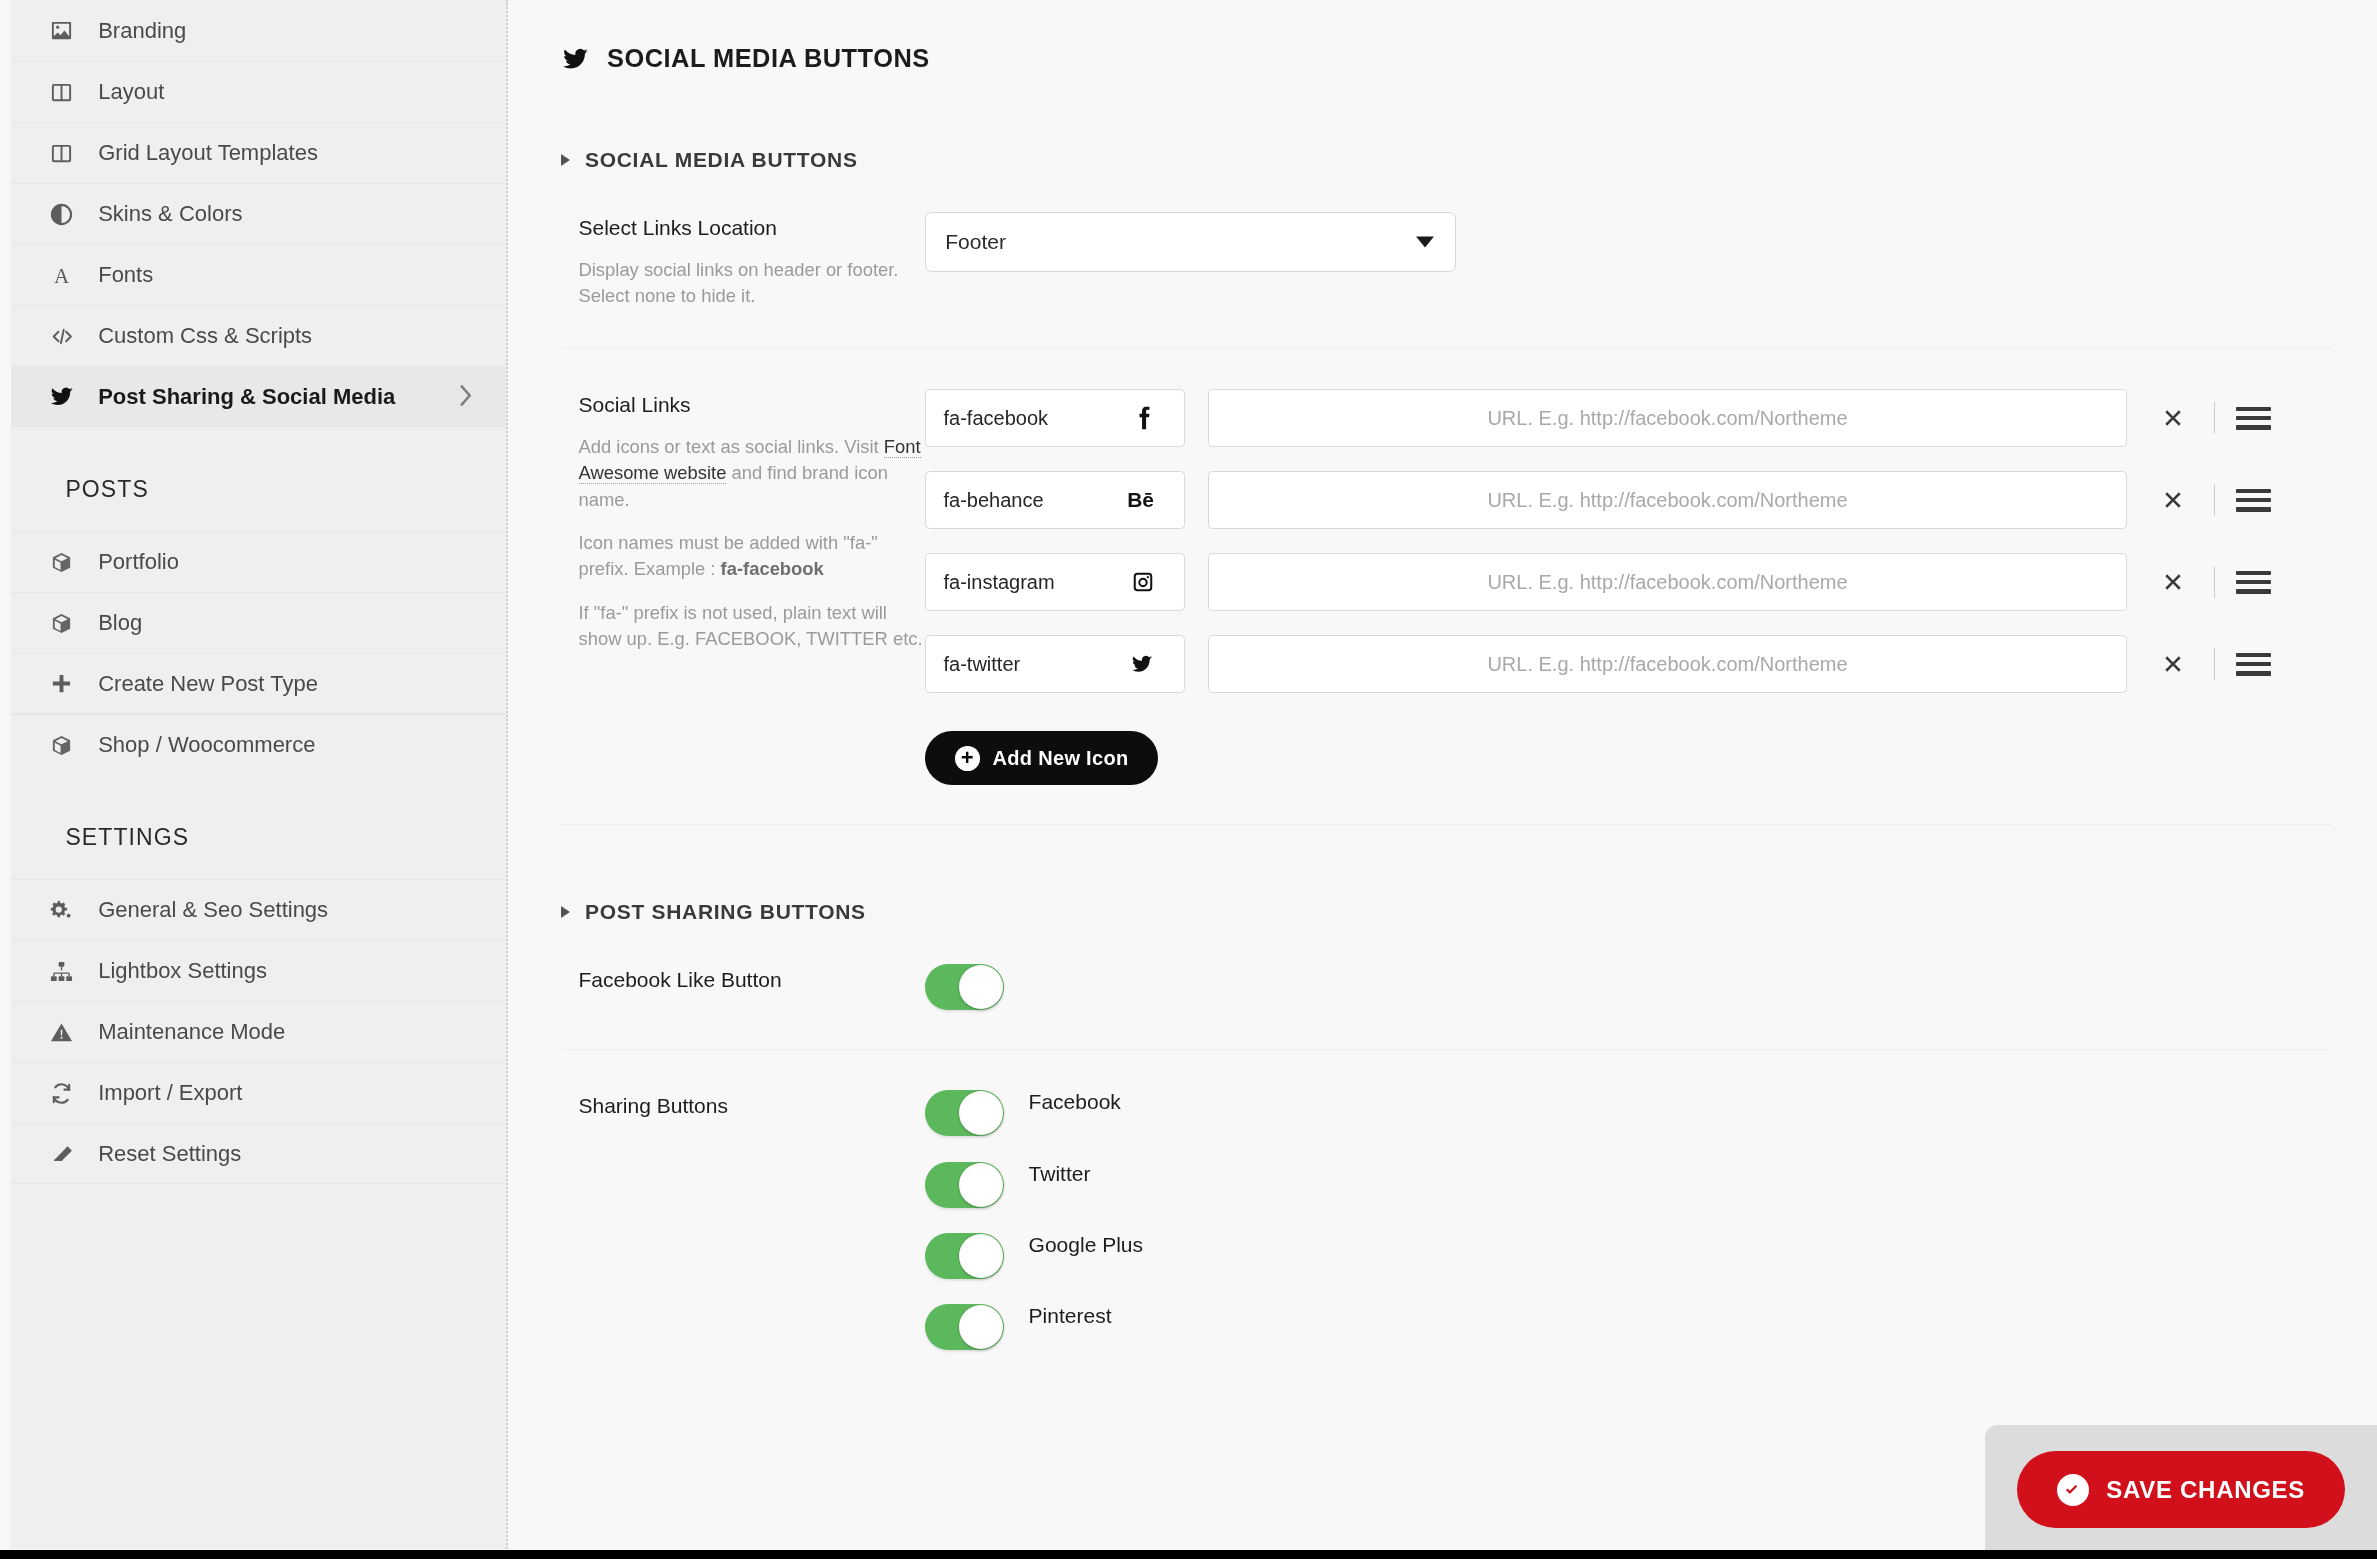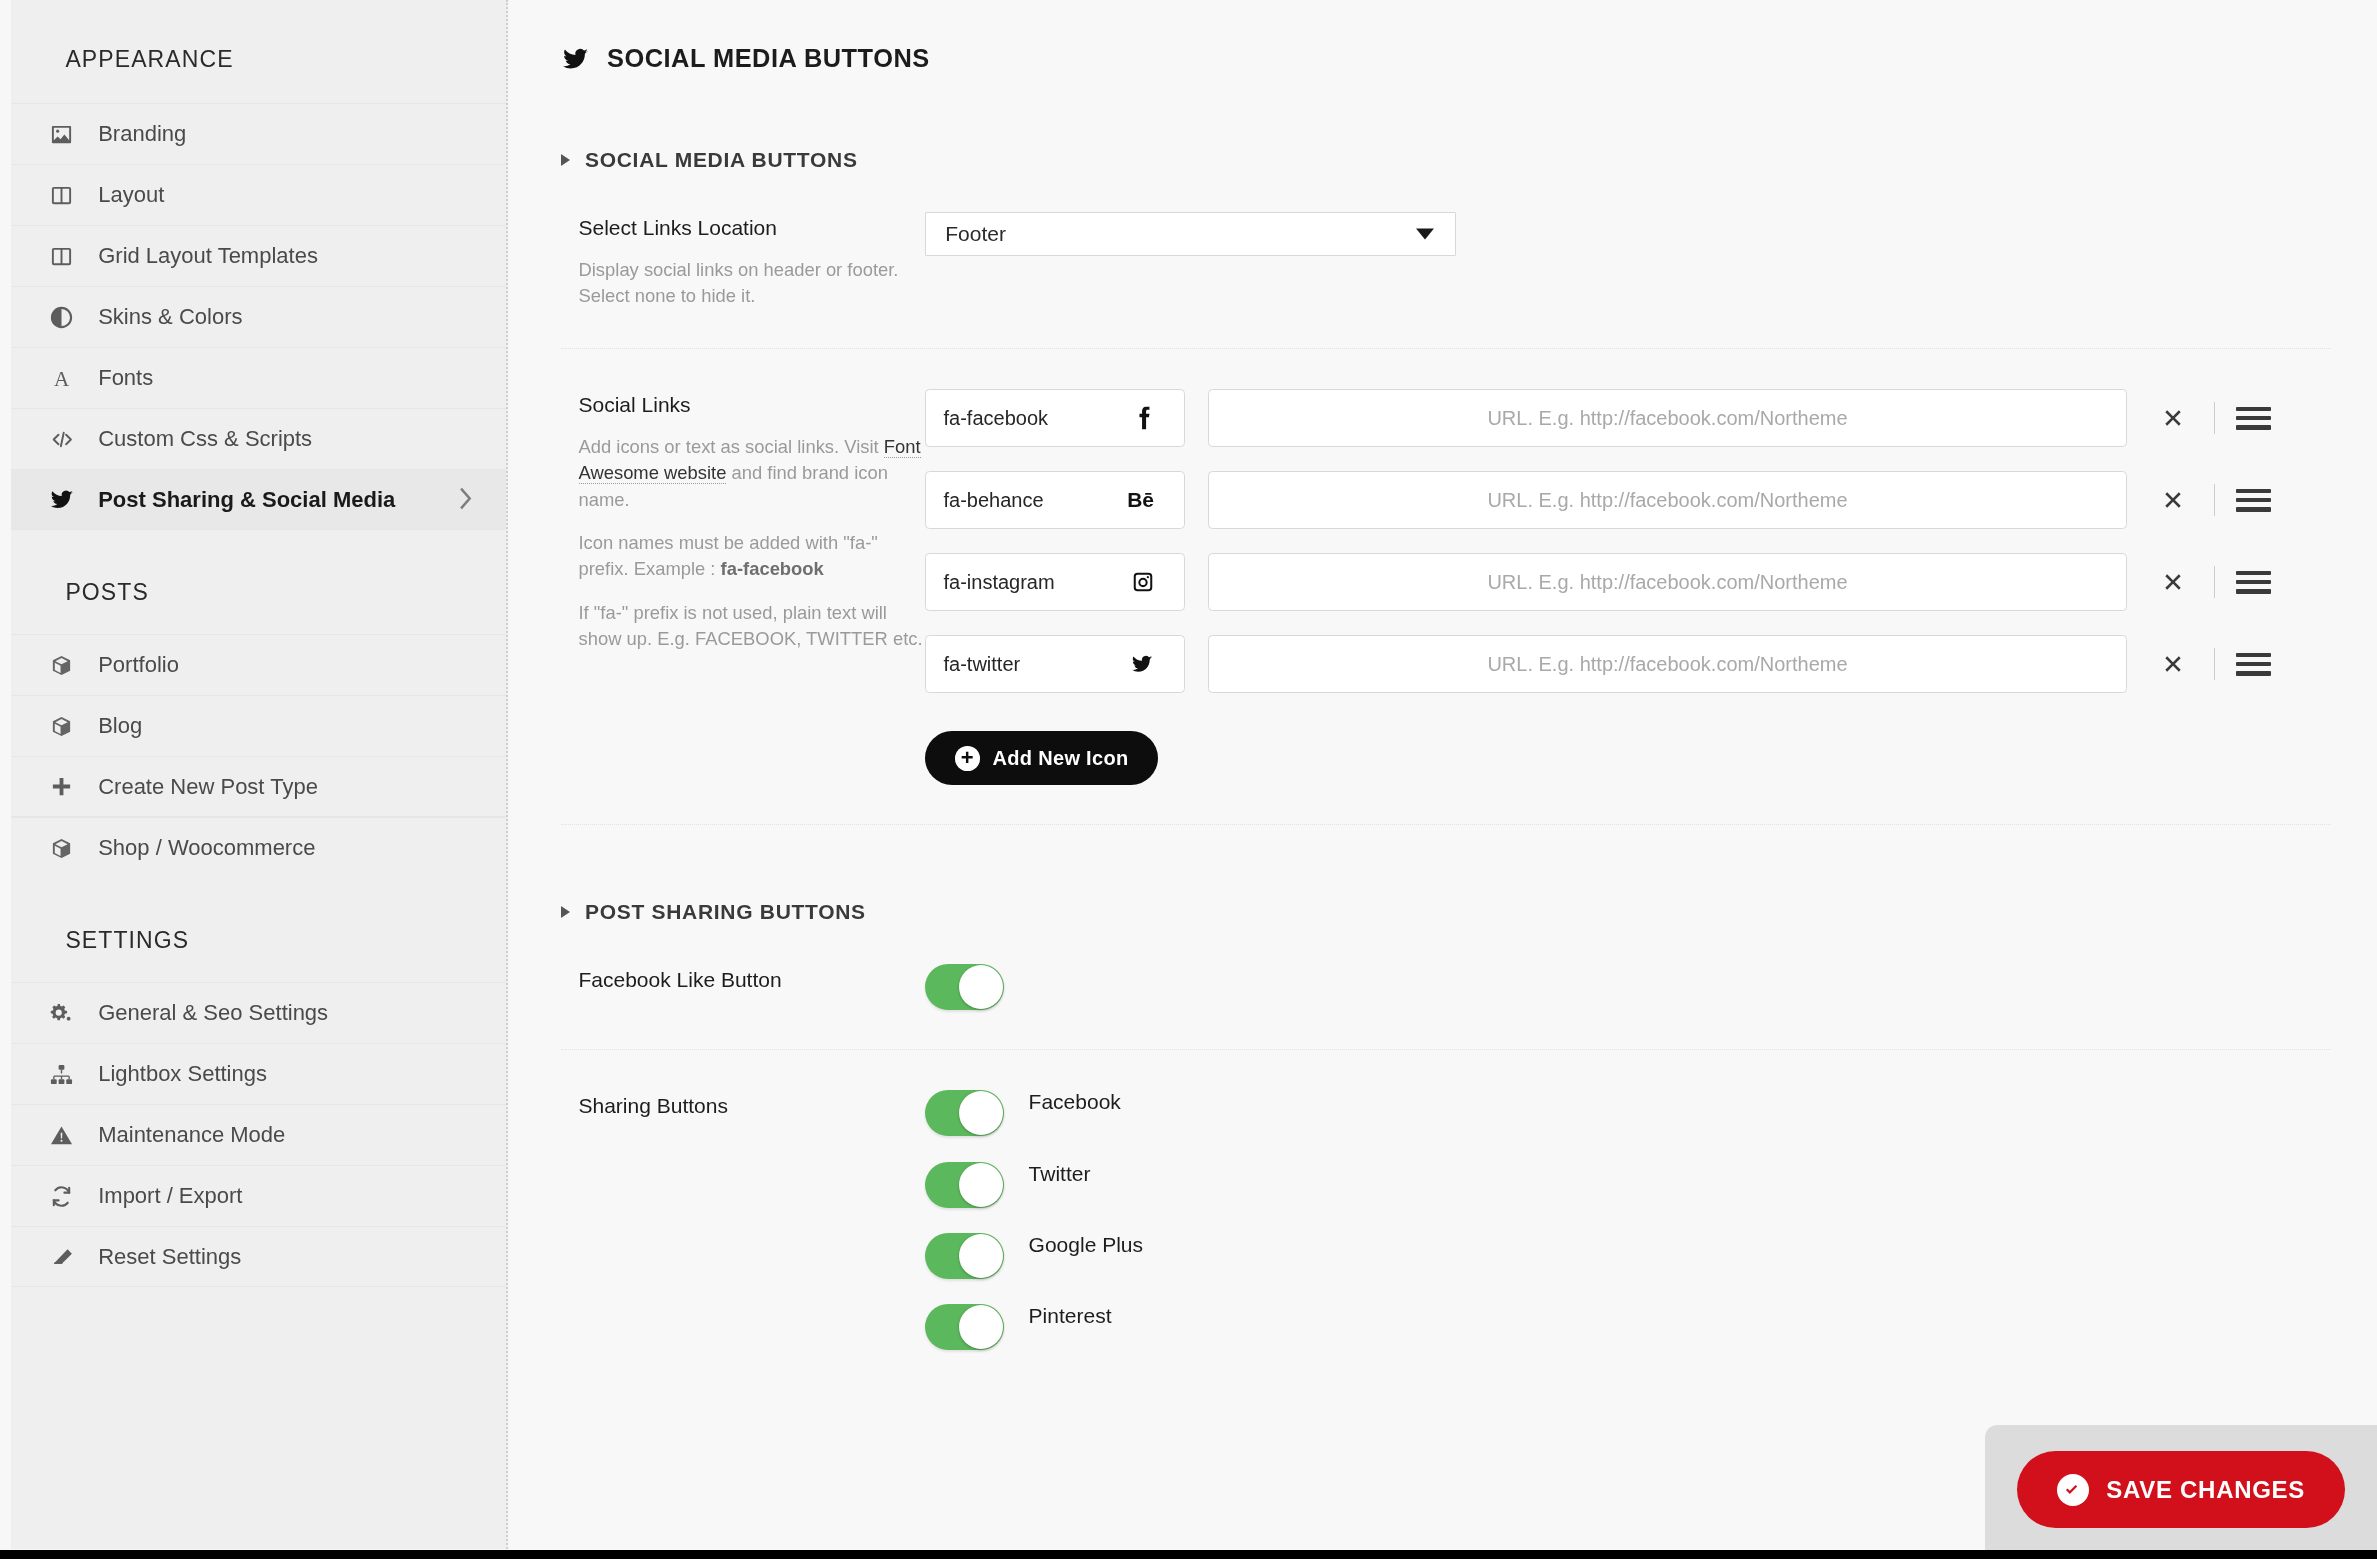--- a/index.html
+++ b/index.html
@@ -129,24 +129,24 @@
   .row-label .desc b { color: #6e6e6e; font-weight: bold; }
   .row-label .desc a {
     color: #333; text-decoration: none;
     border-bottom: 1.8px dotted #999;
   }
   .row-control { flex: 1 1 auto; }
 
   
   .sel {
     position: relative;
-    width: 531px; height: 44px;
+    width: 531px; height: 60px;
     background: #fff;
     border: 0.9px solid #d8d8d8;
-    border-radius: 1px;
+    border-radius: 7px;
     display: flex; align-items: center;
     padding: 0 19.3px;
     font-size: 21px; color: #2b2b2b;
     cursor: pointer;
   }
   .sel .arr {
     position: absolute; right: 21px; top: 50%;
     transform: translateY(-50%);
     width: 0; height: 0;
     border-left: 9.7px solid transparent;
@@ -303,21 +303,20 @@
     background: #000;
   }
 </style>
 </head>
 <body>
 
 <div id="app">
 
   <div class="sidebar">
 
-    <div class="side-group-title group-appearance">APPEARANCE</div>
 
     <div class="side-item">
       <span class="s-icon">
         <svg width="23" height="23" viewBox="0 0 24 24" fill="currentColor">
             <path d="M21 3H3a1 1 0 00-1 1v16a1 1 0 001 1h18a1 1 0 001-1V4a1 1 0 00-1-1zm-1 15l-5-6-4 5-3-3-4 4V5h16v13z"></path>
             <circle cx="8" cy="8.5" r="1.6"></circle>
           </svg>
       </span>
       <span class="s-label">Branding</span>
     </div>

